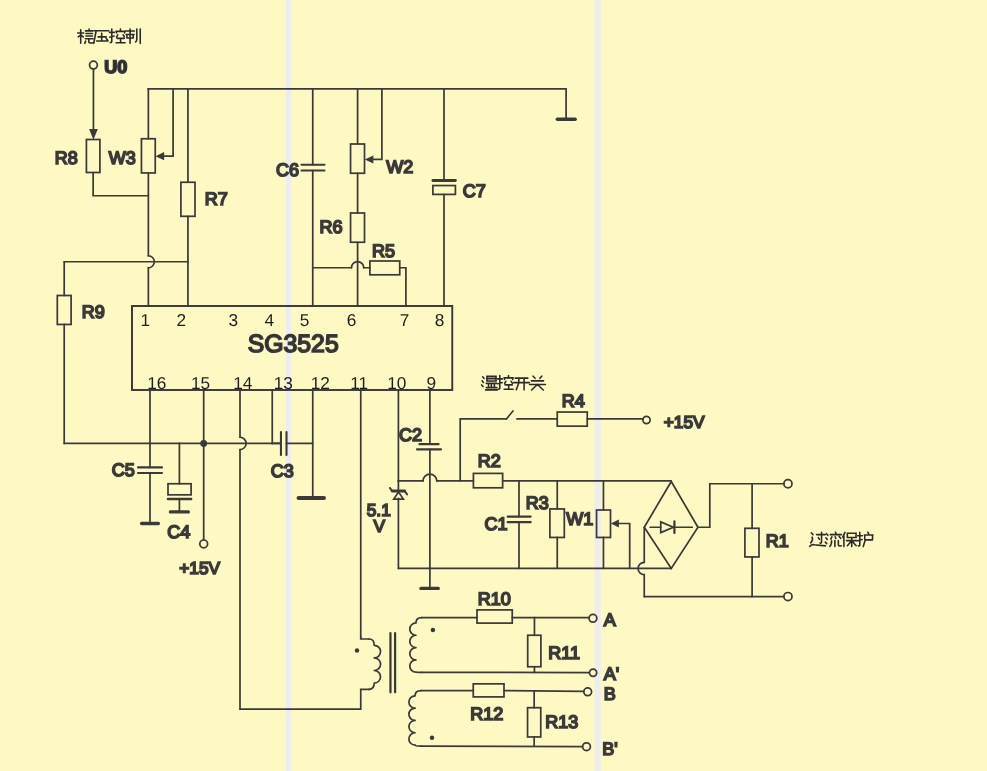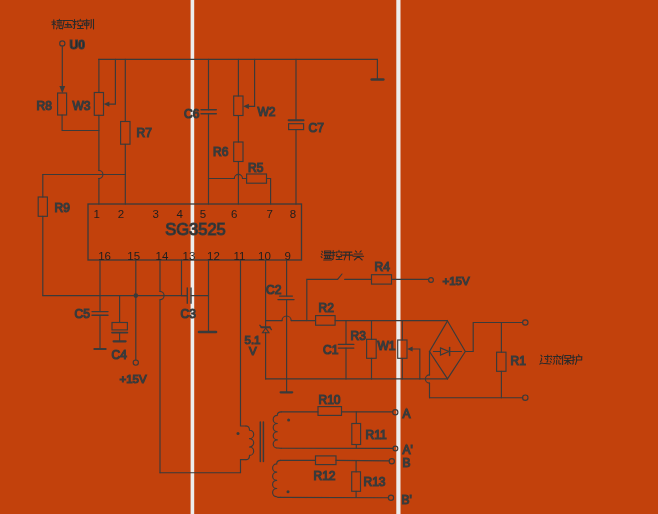--- a/index.html
+++ b/index.html
@@ -1,16 +1,16 @@
 <!DOCTYPE html>
 <html><head>
 <meta charset="utf-8">
 <style>
 html,body{margin:0;padding:0;background:#ffffff;}
-#page{width:658px;height:514px;position:relative;background:#c2410c;overflow:hidden;}
+#page{width:658px;height:514px;position:relative;background:#fef9c3;overflow:hidden;}
 text{font-family:"Liberation Sans",sans-serif;fill:#1e1e1e;}
 .lbl{font-size:12px;}
 </style>
 </head>
 <body>
 <div id="page">
 <svg width="658" height="514" viewBox="0 0 658 514">
 <g stroke="#3a3a3a" stroke-width="1.15" fill="none" stroke-linecap="round">
 
 <rect x="190.6" y="0" width="3.6" height="514" fill="#ededed" stroke="none"></rect>

